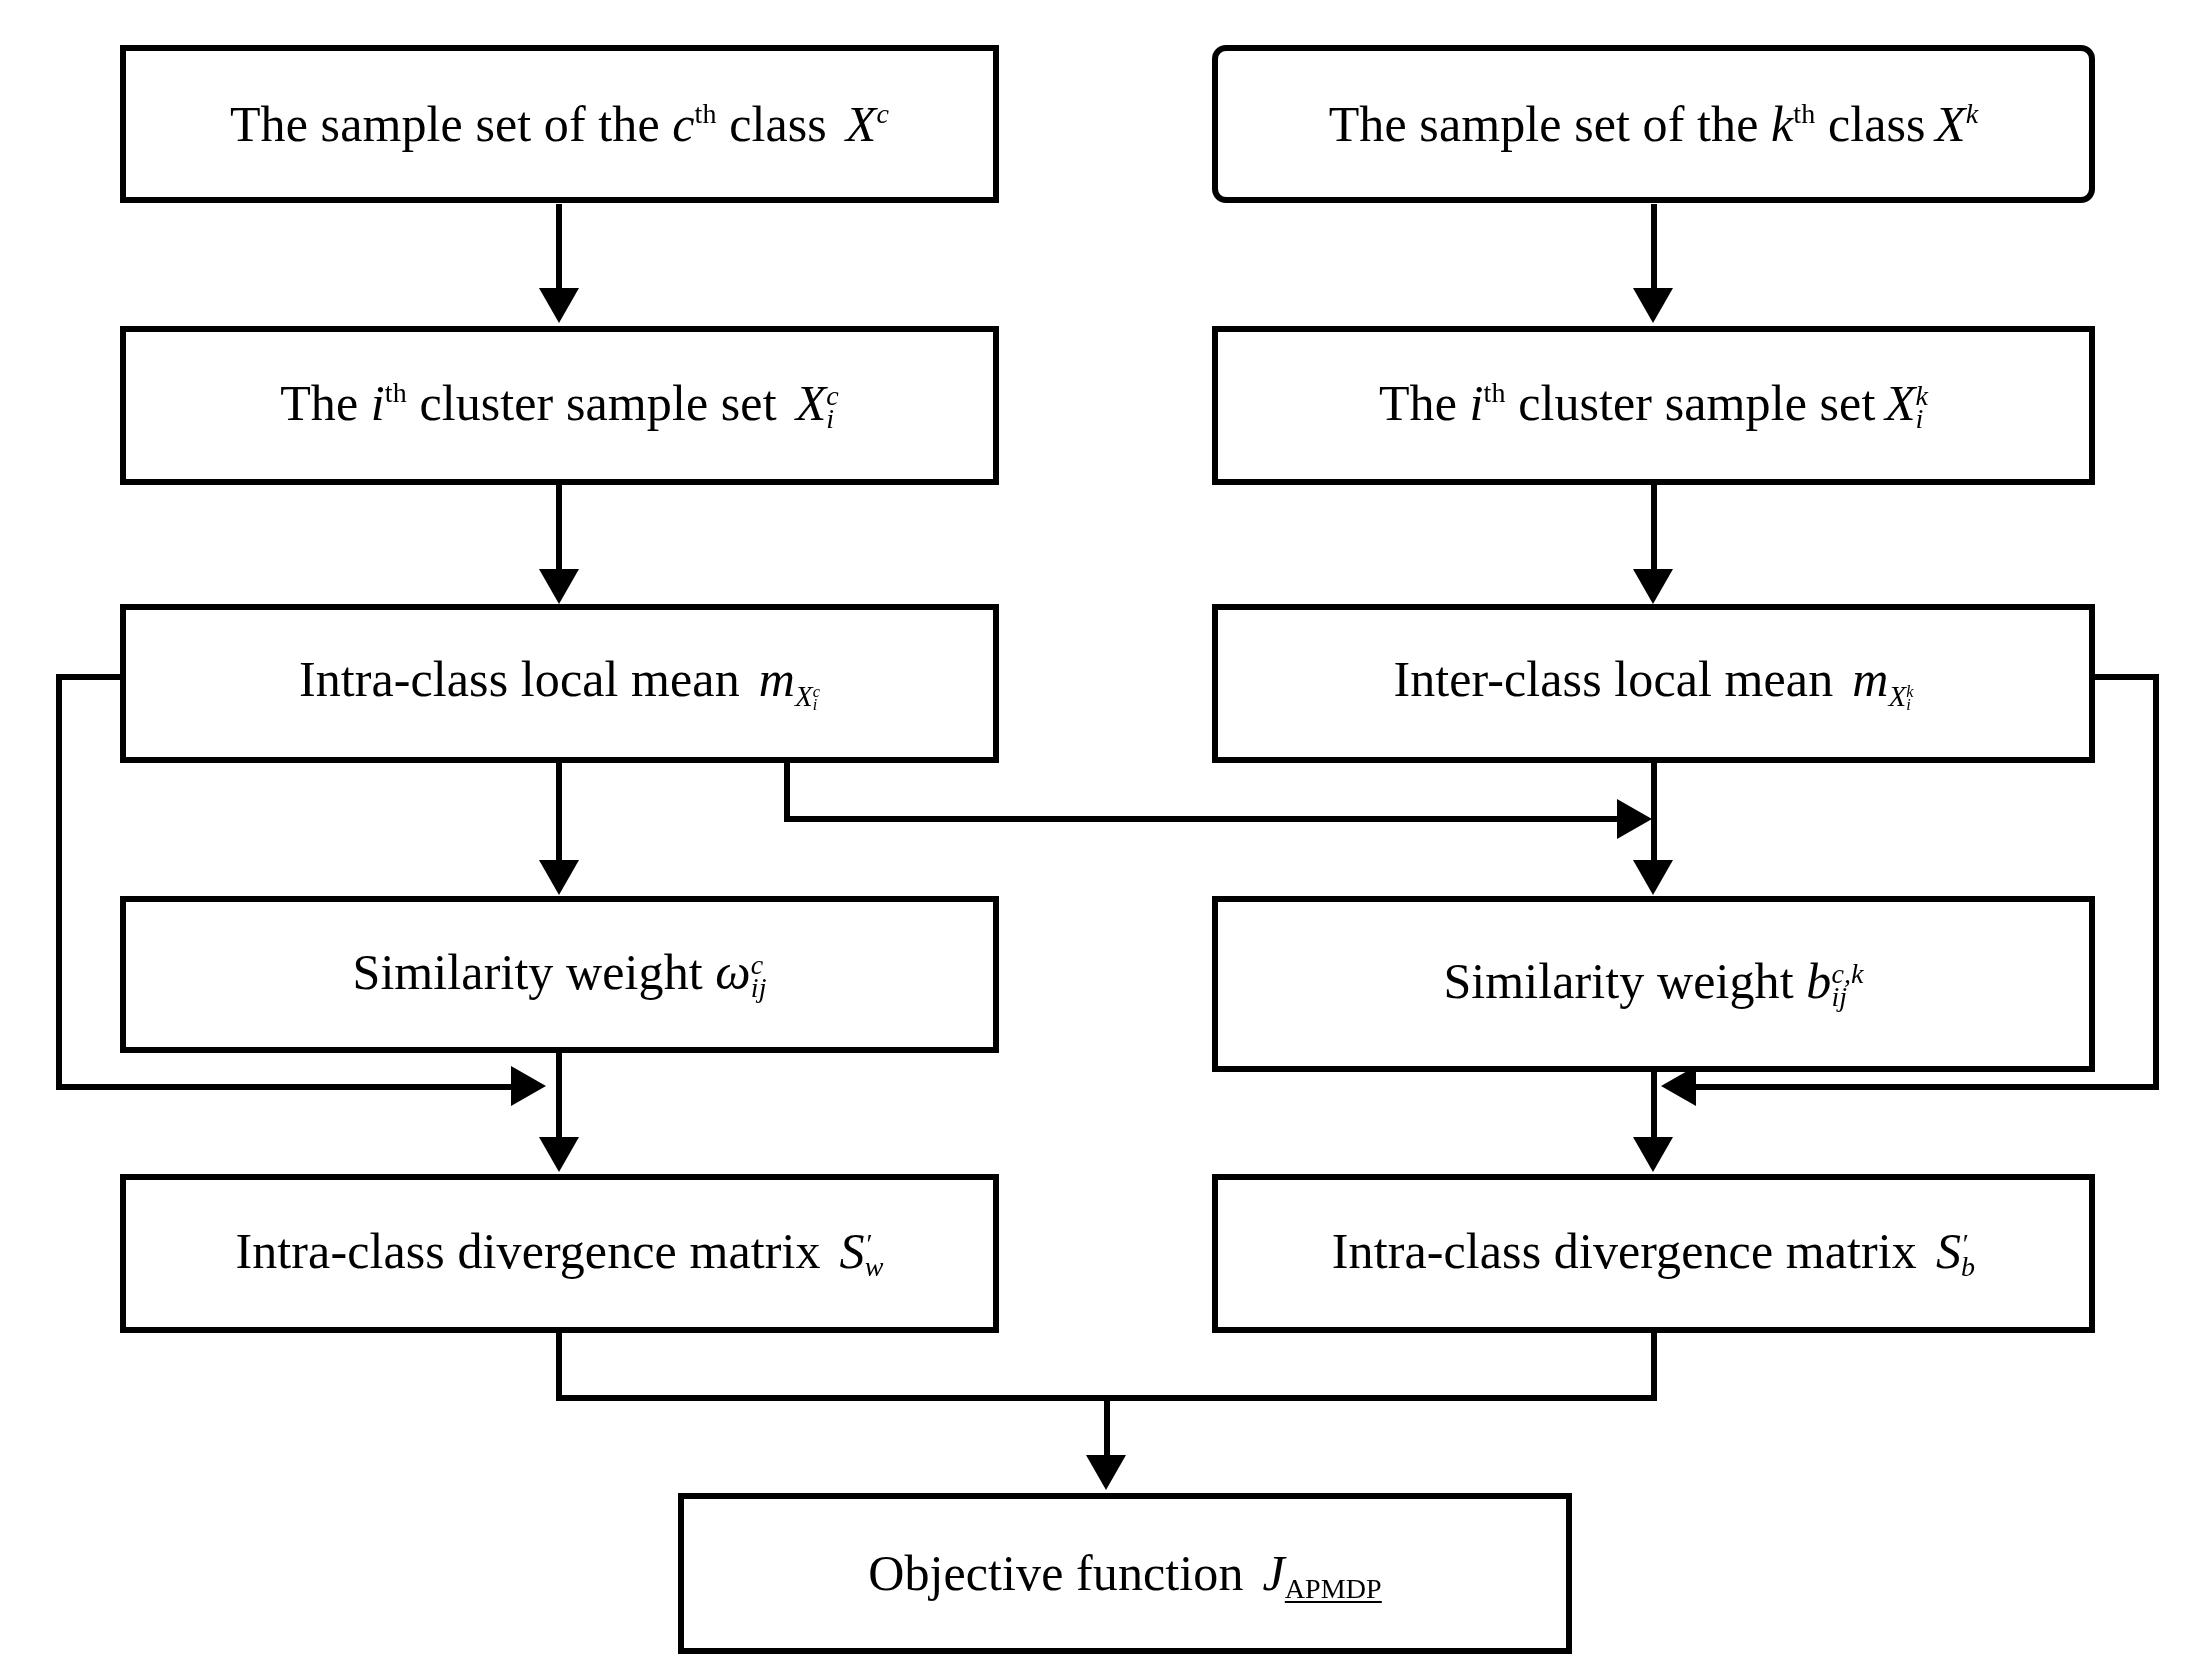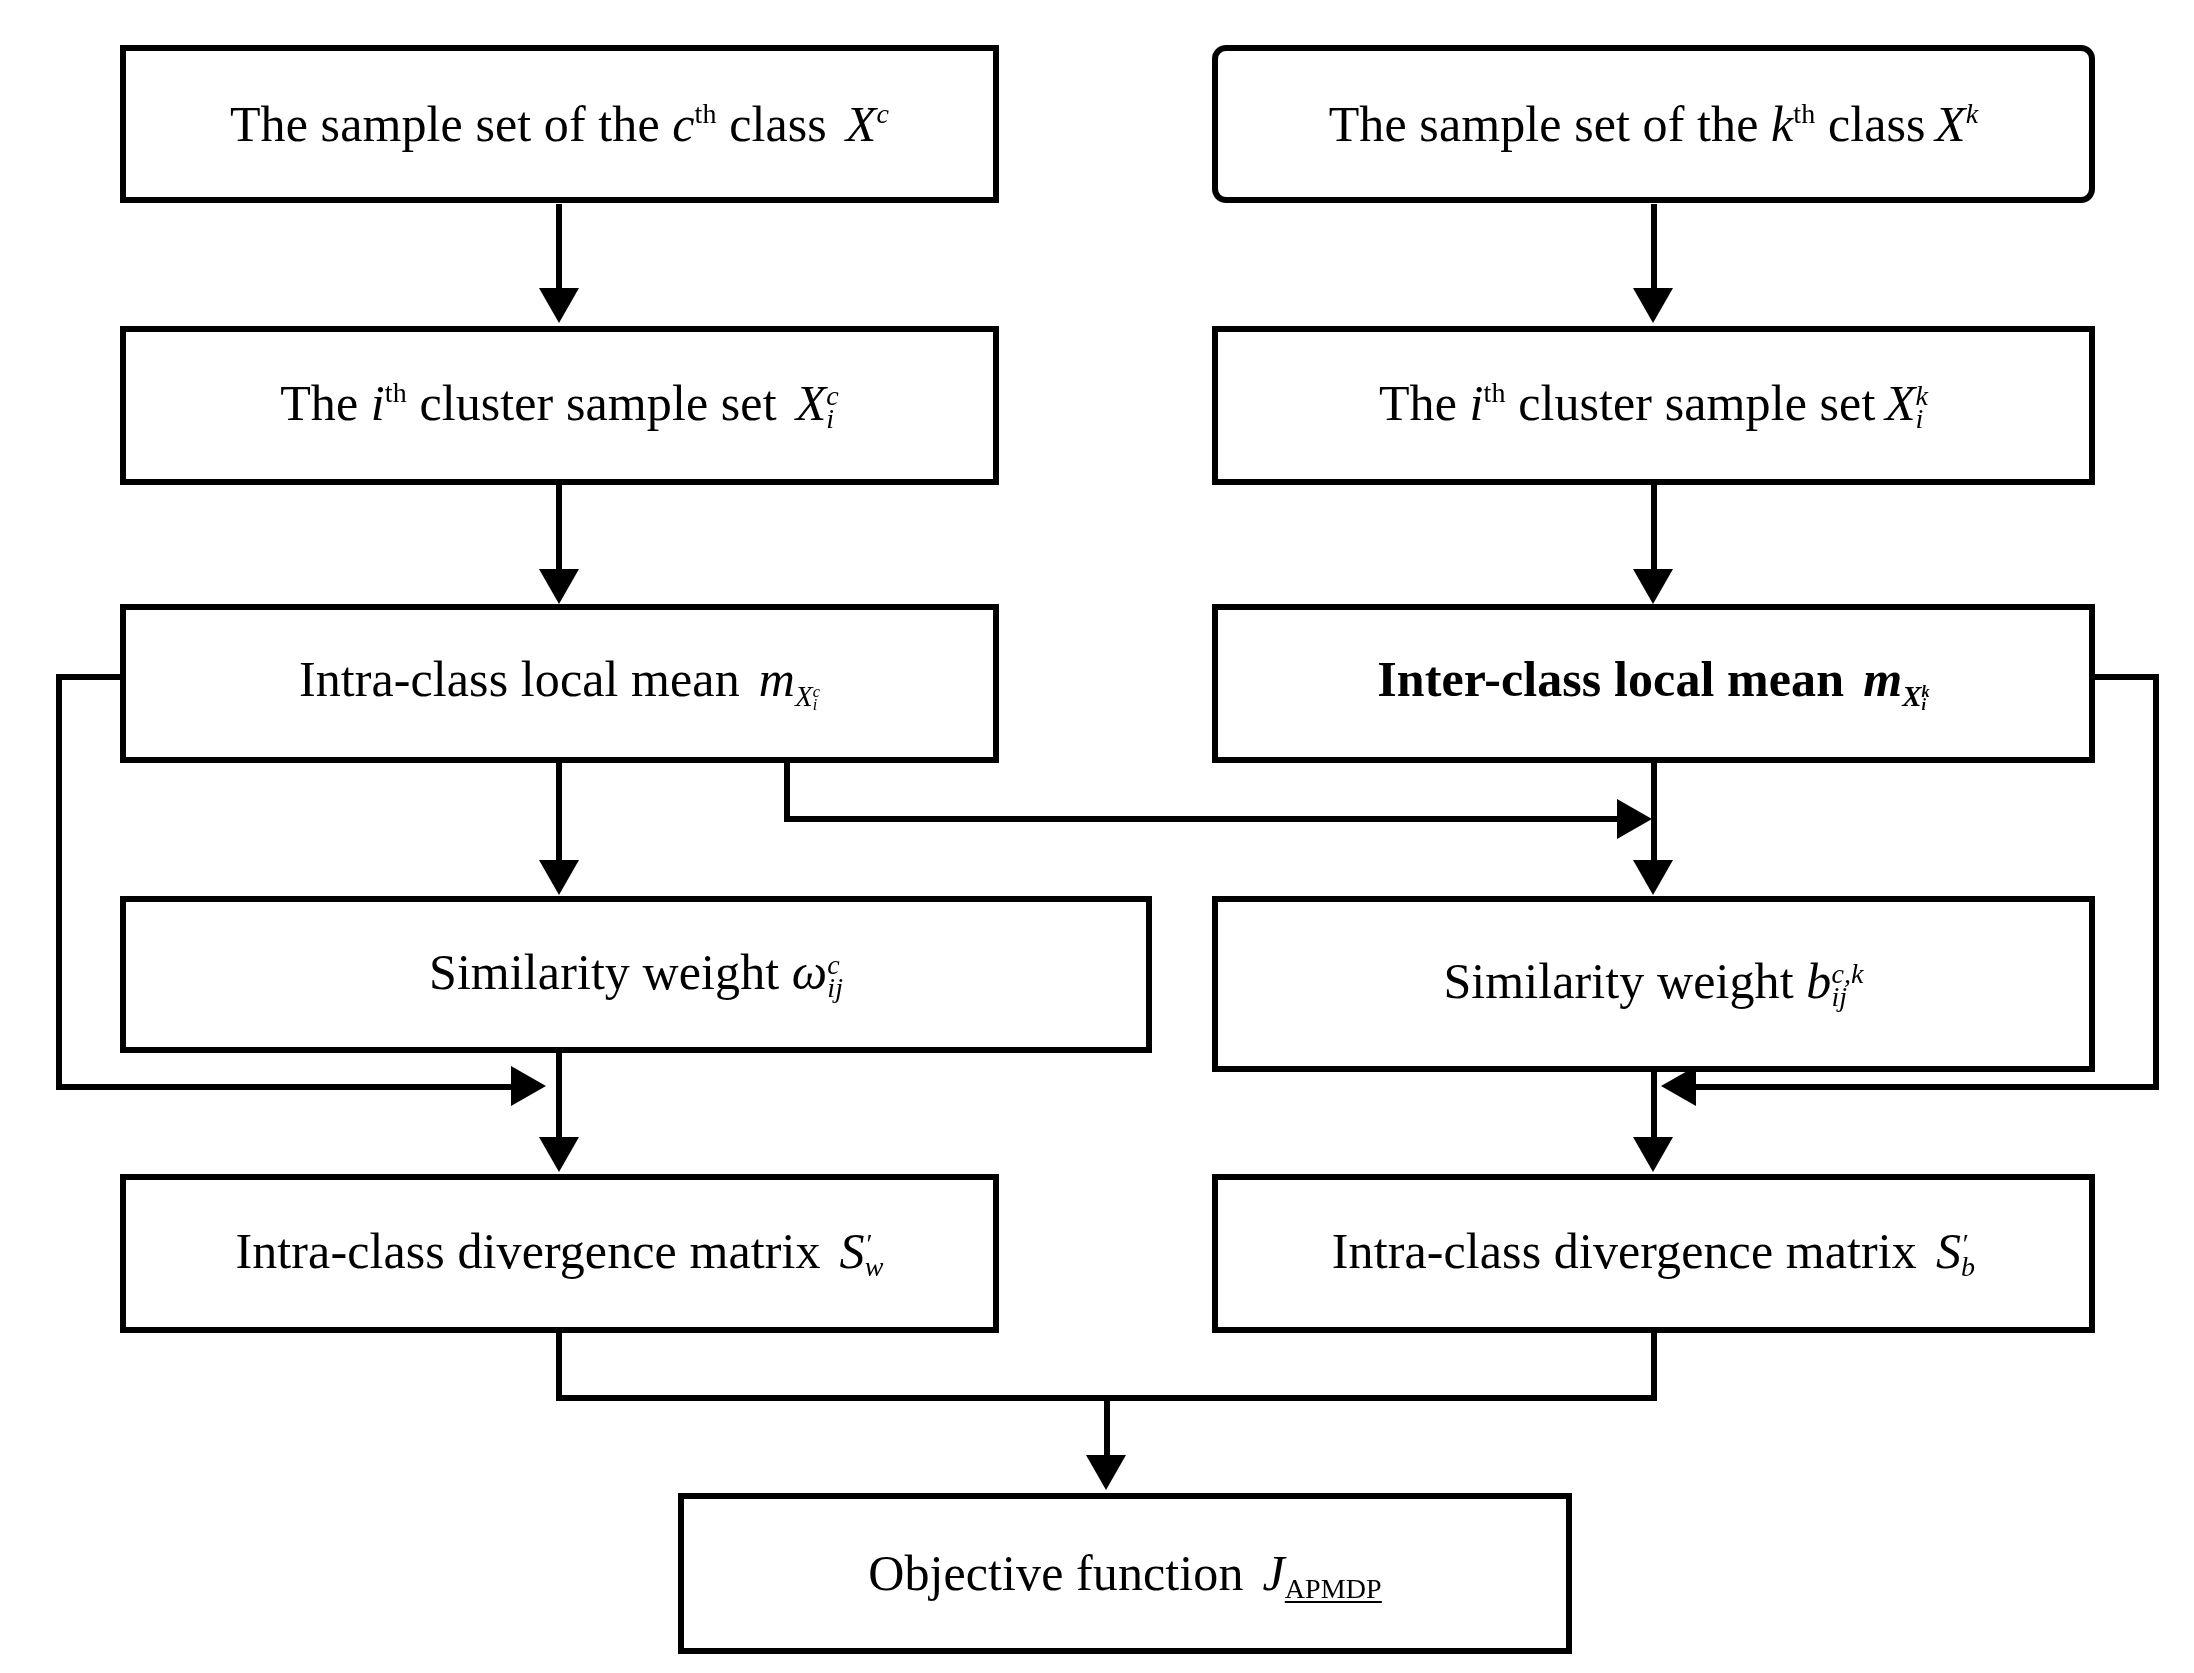--- a/index.html
+++ b/index.html
@@ -81,25 +81,25 @@
   </div>
 
   <div class="node" style="left:1212px; top:326px; width:883px; height:159px;">
     <span class="label">The <i>i</i><sup>th</sup> cluster sample set<span class="gap-s"></span><span class="sym">X</span><span class="stack"><span class="up">k</span><span class="dn">i</span></span></span>
   </div>
 
   <div class="node" style="left:120px; top:604px; width:879px; height:159px;">
     <span class="label">Intra-class local mean<span class="gap"></span><span class="sym">m</span><span class="msub">X<span class="stack"><span class="up">c</span><span class="dn">i</span></span></span></span>
   </div>
 
-  <div class="node" style="left:1212px; top:604px; width:883px; height:159px;font-weight:bold;">
+  <div class="node" style="left:1212px; top:604px; width:883px; height:159px;">
     <span class="label">Inter-class local mean<span class="gap"></span><span class="sym">m</span><span class="msub">X<span class="stack"><span class="up">k</span><span class="dn">i</span></span></span></span>
   </div>
 
-  <div class="node" style="left:120px; top:896px; width:1032px; height:157px;">
+  <div class="node" style="left:120px; top:896px; width:879px; height:157px;">
     <span class="label">Similarity weight <span class="sym">ω</span><span class="stack"><span class="up">c</span><span class="dn">ij</span></span></span>
   </div>
 
   <div class="node" style="left:1212px; top:896px; width:883px; height:176px;">
     <span class="label">Similarity weight <span class="sym">b</span><span class="stack"><span class="up">c,k</span><span class="dn">ij</span></span></span>
   </div>
 
   <div class="node" style="left:120px; top:1174px; width:879px; height:159px;">
     <span class="label">Intra-class divergence matrix<span class="gap"></span><span class="sym">S</span><span class="stack"><span class="up">′</span><span class="dn">w</span></span></span>
   </div>

